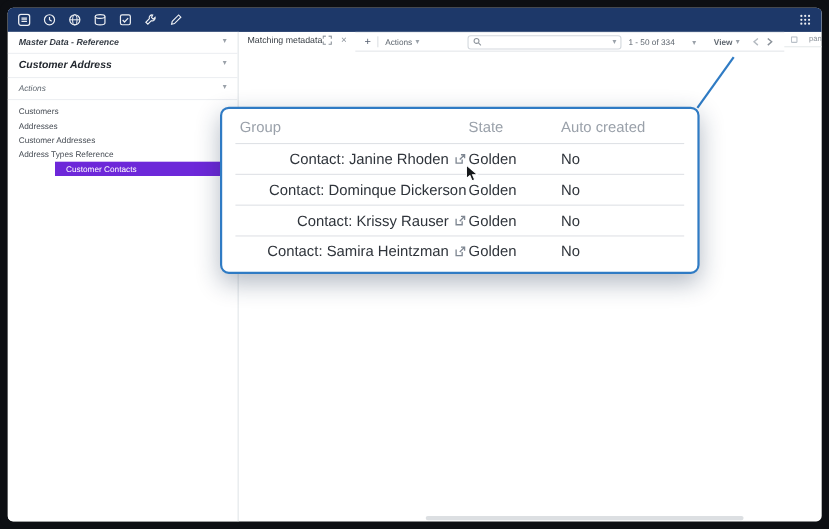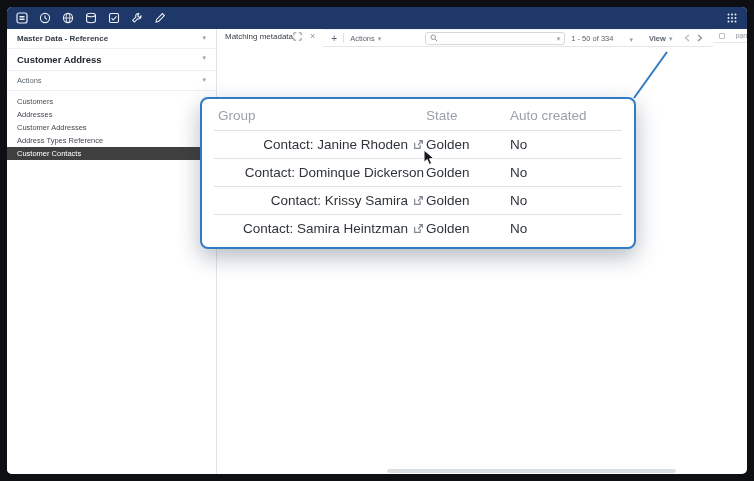--- a/index.html
+++ b/index.html
@@ -8,27 +8,27 @@
          font-family:"Liberation Sans","DejaVu Sans",sans-serif;}
   .app{width:740px;height:467px;background:#fff;border-radius:5px;overflow:hidden;position:relative;
        display:flex;flex-direction:column;}
   
   .topbar{height:22px;background:#1d3869;display:flex;align-items:center;padding:0 9px;gap:11px;flex:0 0 auto;}
   .topbar .ic{display:flex;align-items:center;opacity:.92;cursor:pointer;}
   .tb-spacer{flex:1;}
   
   .body{flex:1;display:flex;min-height:0;}
   .sidebar{width:210px;flex:0 0 auto;border-right:1px solid #e2e5e9;background:#fff;display:flex;flex-direction:column;}
-  .sb-row{display:flex;justify-content:space-between;padding:5px 10px;border-bottom:1px solid #edeff2;cursor:pointer;}
+  .sb-row{display:flex;justify-content:space-between;padding:5px 10px;border-bottom:1px solid #edeff2;cursor:pointer;font-style:italic;}
   .sb-model{font-size:8px;font-weight:bold;color:#343b44;}
   .sb-entity{font-size:9.5px;font-weight:bold;color:#22272e;}
   .sb-actions{font-size:7.5px;color:#5d656e;}
   .caret{color:#9aa1a9;font-size:7px;line-height:1;}
   .nav-item{font-size:7.5px;color:#464c54;padding:0 10px;height:13px;line-height:13px;cursor:pointer;white-space:nowrap;overflow:hidden;}
-  .nav-item.selected{background:#404040;color:#fff;}
+  .nav-item.selected{background:#6d28d9;color:#fff;margin-left:43px;}
   
   .main{flex:1;display:flex;flex-direction:row;min-width:0;position:relative;}
   .main-title{height:15px;display:flex;align-items:center;padding:0 8px;font-size:8px;color:#3a4047;flex:0 0 auto;}
   .title-icons{margin-left:auto;display:flex;align-items:center;gap:8px;color:#8b929a;}
   .title-icons .x{font-size:9px;line-height:1;cursor:pointer;}
   .toolbar{height:18px;display:flex;align-items:center;gap:6px;padding:0 8px;border-top:1px solid #edeff2;
            border-bottom:1px solid #e4e7ea;font-size:7.5px;color:#5d656e;flex:0 0 auto;}
   .tb-btn{background:none;border:0;font-size:7.5px;color:#5d656e;display:flex;align-items:center;gap:3px;cursor:pointer;padding:0;font-family:inherit;}
   .tb-btn.add{font-size:10px;color:#566070;}
   .vdiv{width:1px;height:10px;background:#dde0e4;}
@@ -1400,21 +1400,21 @@
           </div>
           <div class="mrow">
             <div class="mgroup">
               <span>Contact: Dominque Dickerson</span>
             </div>
             <div>Golden</div>
             <div>No</div>
           </div>
           <div class="mrow">
             <div class="mgroup">
-              <span>Contact: Krissy Samira</span>
+              <span>Contact: Krissy Rauser</span>
               <svg class="lk" width="11" height="11" viewBox="0 0 10 10">
                 <path d="M1.5 3.5v5h5v-3M5.5 1.5h3v3M8.5 1.5 4.5 5.5" fill="none" stroke="currentColor" stroke-width="1.1"></path>
               </svg>
             </div>
             <div>Golden</div>
             <div>No</div>
           </div>
           <div class="mrow">
             <div class="mgroup">
               <span>Contact: Samira Heintzman</span>

